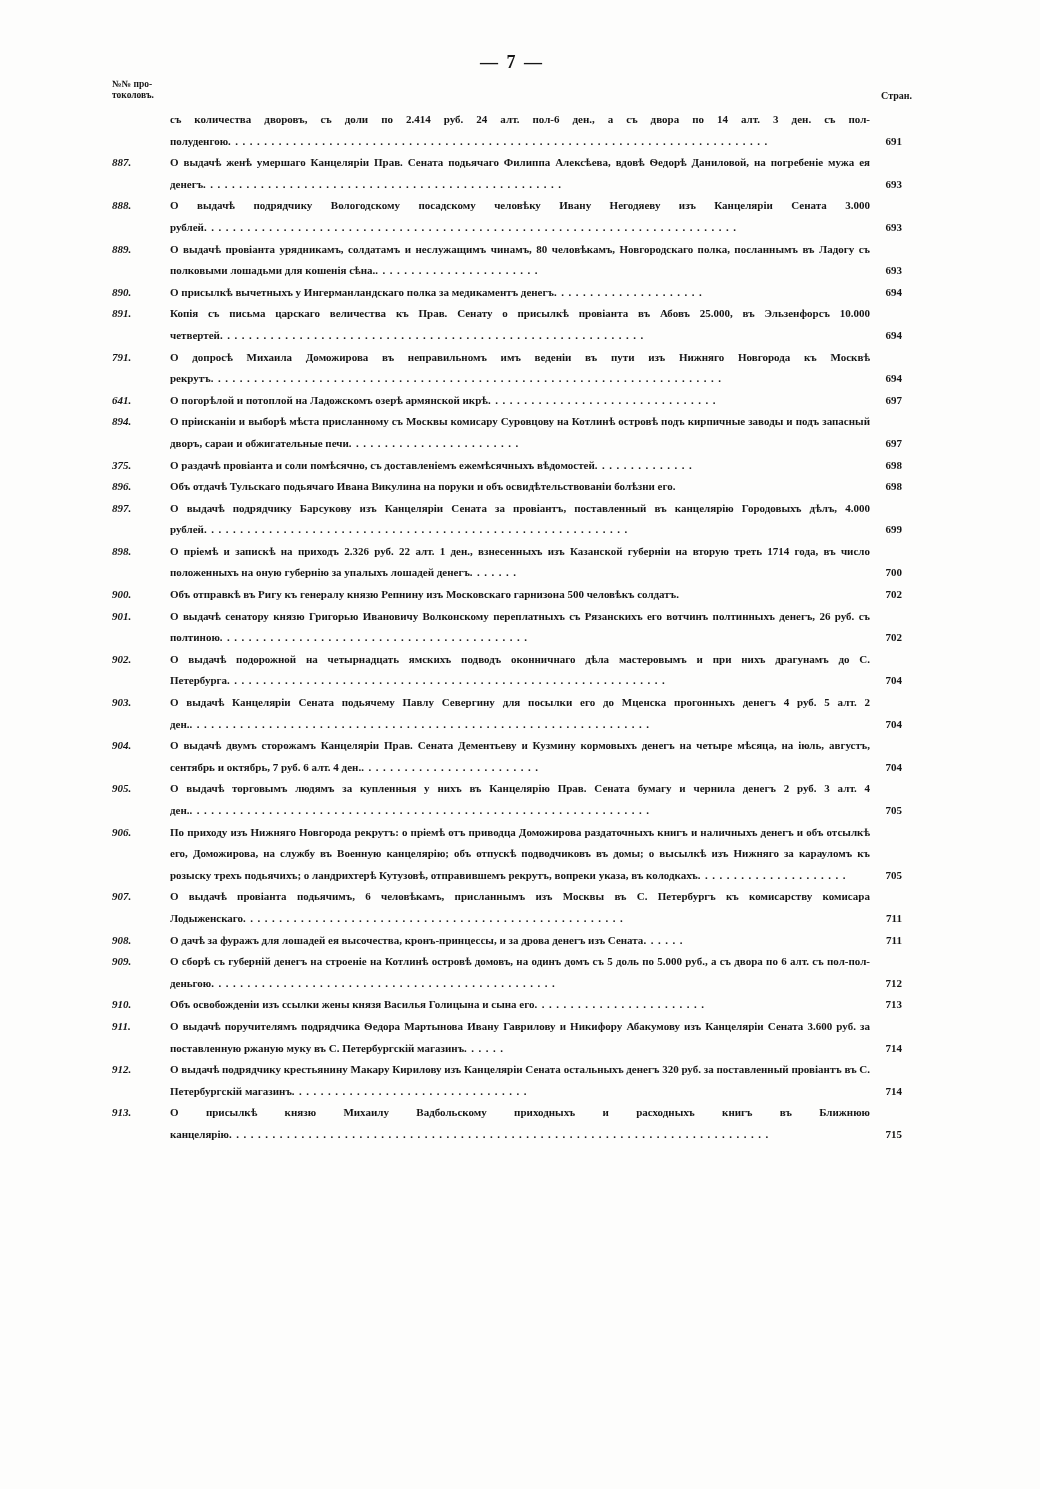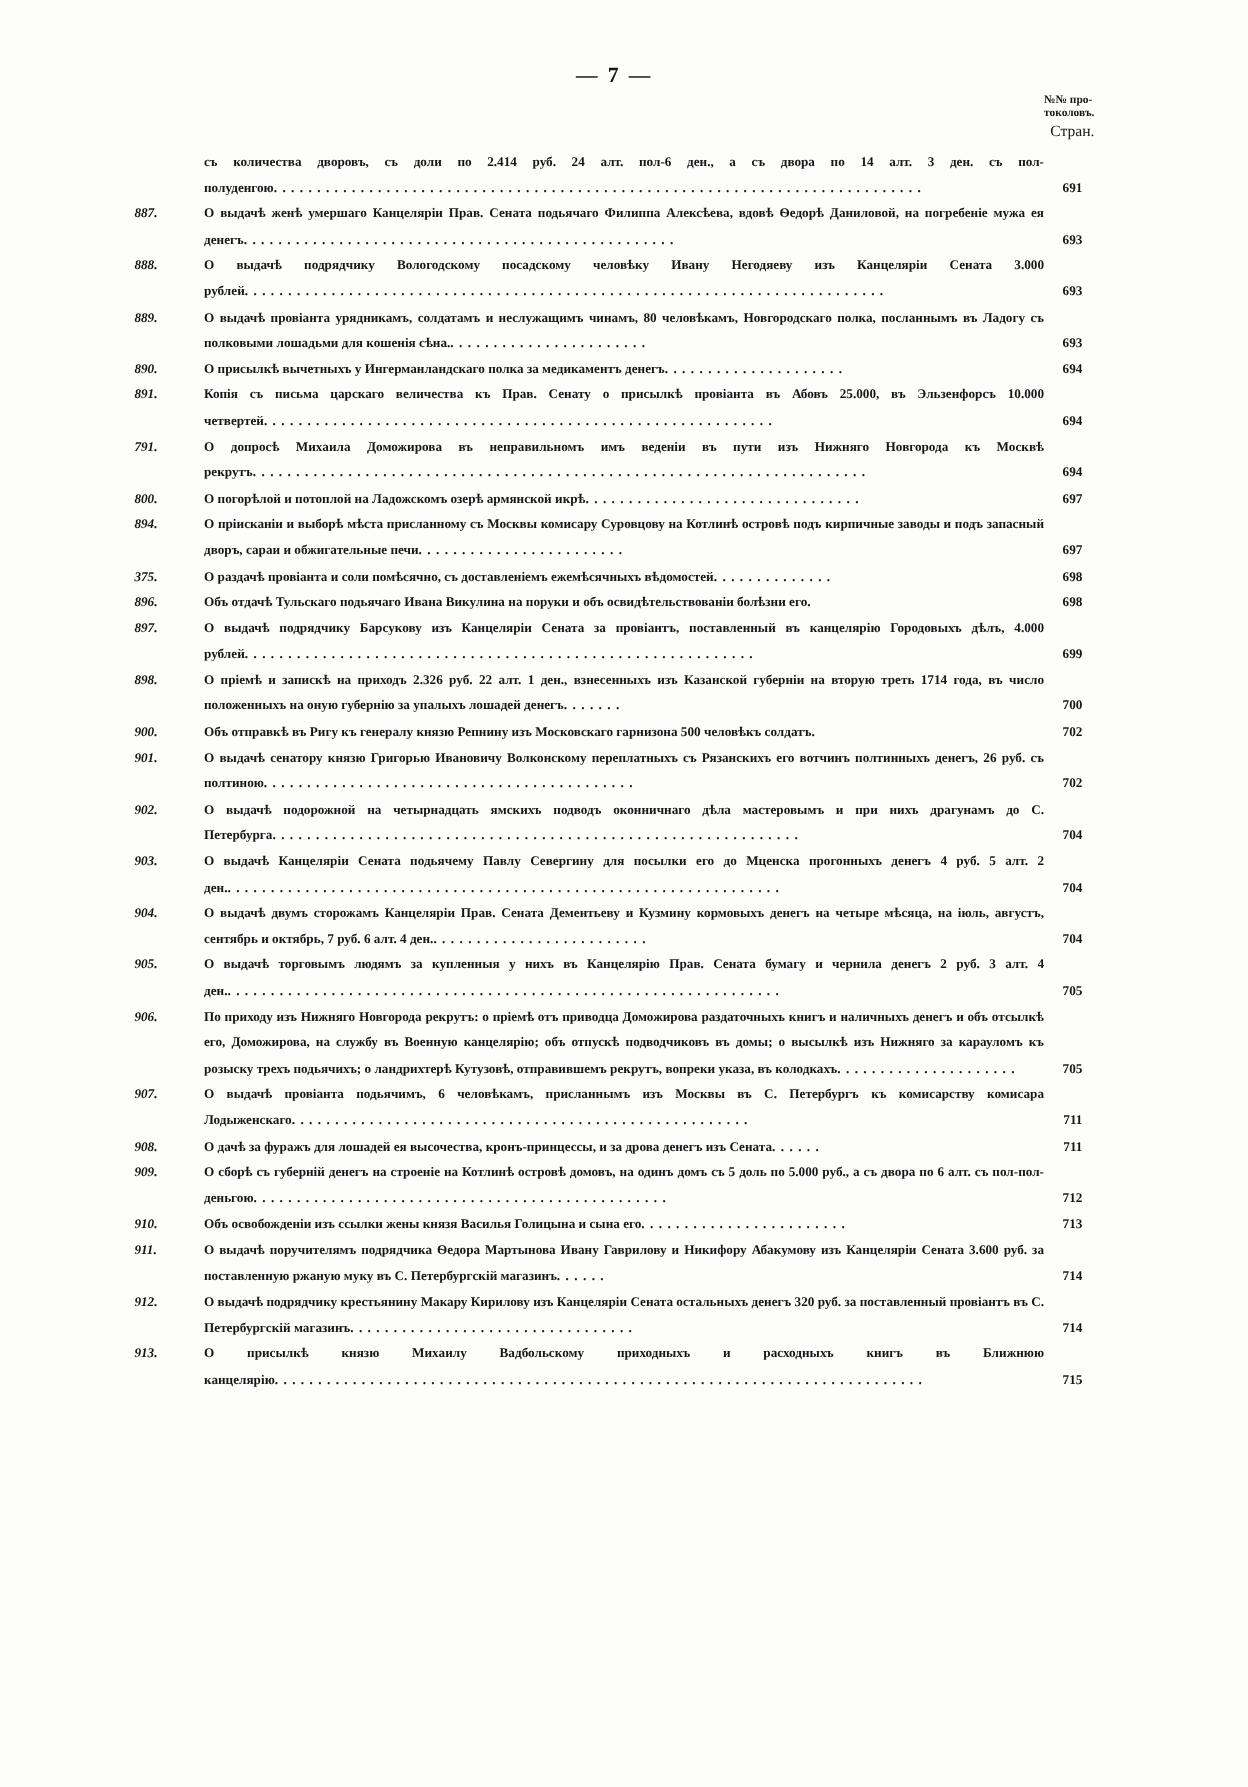--- a/index.html
+++ b/index.html
@@ -26,31 +26,30 @@
     font-weight: bold;
     font-size: 18px;
     letter-spacing: 2px;
     margin-bottom: 6px;
   }
   .colheads {
     display: flex;
     justify-content: space-between;
     align-items: flex-end;
     margin-bottom: 8px;
-    flex-direction: column;
   }
   .colhead-left {
     font-size: 9.5px;
     font-weight: bold;
     line-height: 11px;
     white-space: pre-line;
   }
   .colhead-right {
-    font-size: 13px;
-    font-weight: normal;
+    font-size: 10px;
+    font-weight: bold;
   }
   .toc {
     font-size: 11px;
     font-weight: bold;
     line-height: 21.6px;
   }
   .entry {
     display: flex;
   }
   .entry .num {
@@ -122,21 +121,21 @@
     <div class="num">891.</div>
     <div class="entry-body"><span class="text">Копія съ письма царскаго величества къ Прав. Сенату о присылкѣ провіанта въ Абовъ 25.000, въ Эльзенфорсъ 10.000 четвертей</span><span class="dots">...........................................................</span><span class="page">694</span></div>
   </div>
 
   <div class="entry">
     <div class="num">791.</div>
     <div class="entry-body"><span class="text">О допросѣ Михаила Доможирова въ неправильномъ имъ веденіи въ пути изъ Нижняго Новгорода къ Москвѣ рекрутъ</span><span class="dots">.......................................................................</span><span class="page">694</span></div>
   </div>
 
   <div class="entry">
-    <div class="num">800.</div>
+    <div class="num">641.</div>
     <div class="entry-body"><span class="text">О погорѣлой и потоплой на Ладожскомъ озерѣ армянской икрѣ</span><span class="dots">................................</span><span class="page">697</span></div>
   </div>
 
   <div class="entry">
     <div class="num">894.</div>
     <div class="entry-body"><span class="text">О пріисканіи и выборѣ мѣста присланному съ Москвы комисару Суровцову на Котлинѣ островѣ подъ кирпичные заводы и подъ запасный дворъ, сараи и обжигательные печи</span><span class="dots">........................</span><span class="page">697</span></div>
   </div>
 
   <div class="entry">
     <div class="num">375.</div>

